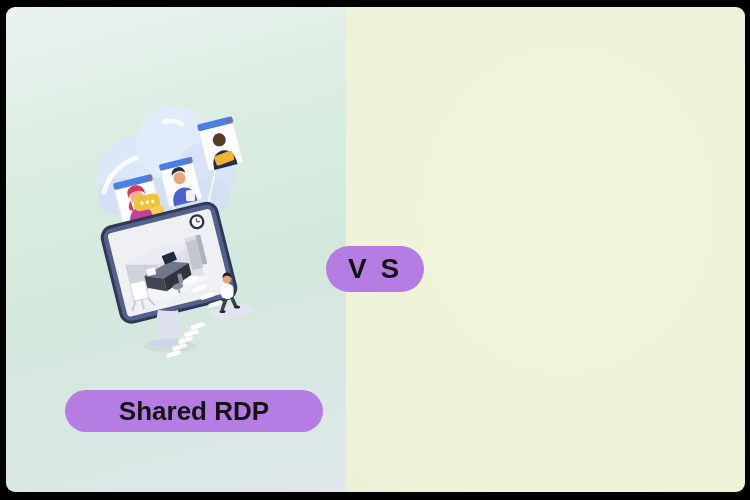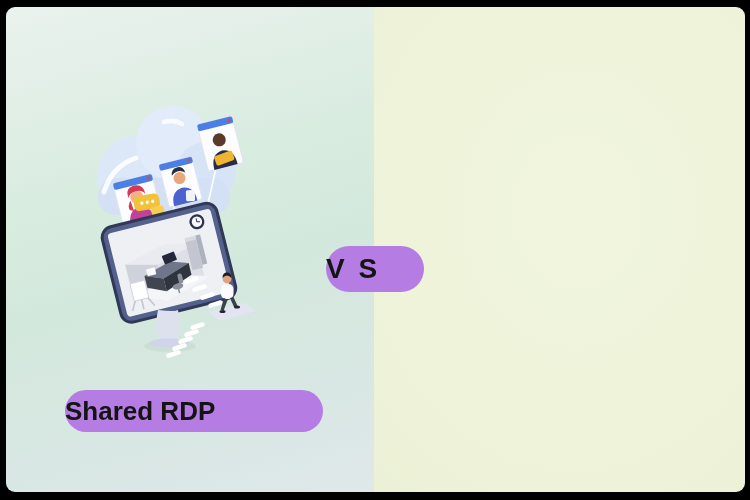--- a/index.html
+++ b/index.html
@@ -1,26 +1,26 @@
 <!DOCTYPE html>
 <html><head>
 <meta charset="utf-8">
 <style>
   html,body{margin:0;padding:0;background:#000;}
   .stage{position:relative;width:750px;height:500px;background:#000;overflow:hidden;
          font-family:"Liberation Sans",sans-serif;}
   .canvas{position:absolute;left:6px;top:7px;width:739px;height:485px;border-radius:9px;
           overflow:hidden;display:flex;}
   .half{position:relative;height:100%;}
-  .half.left{width:368px;
+  .half.left{width:340px;
       background:linear-gradient(165deg,#eaf2ee 0%,#d9ece0 35%,#d3e8dc 55%,#d8e7e3 78%,#dfe8ea 100%);text-decoration:underline;}
   .half.right{flex:1;
       background:radial-gradient(120% 110% at 55% 42%,#f1f5de 0%,#edf2d8 55%,#e7edd1 100%);}
   .pill{position:absolute;background:#b57ce3;color:#141414;font-weight:700;
-        display:flex;align-items:center;justify-content:flex-start;line-height:1;}
+        display:flex;align-items:center;justify-content:center;line-height:1;}
   .pill.shared{left:59px;top:383px;width:258px;height:42px;border-radius:22px;font-size:26px;}
   .pill.vs{left:320px;top:239px;width:98px;height:46px;border-radius:24px;font-size:28px;
            letter-spacing:3px;z-index:5;}
   svg{position:absolute;display:block;}
   .illus-left{left:54px;top:89px;}
 </style>
 </head>
 <body>
 
 <div class="stage">

